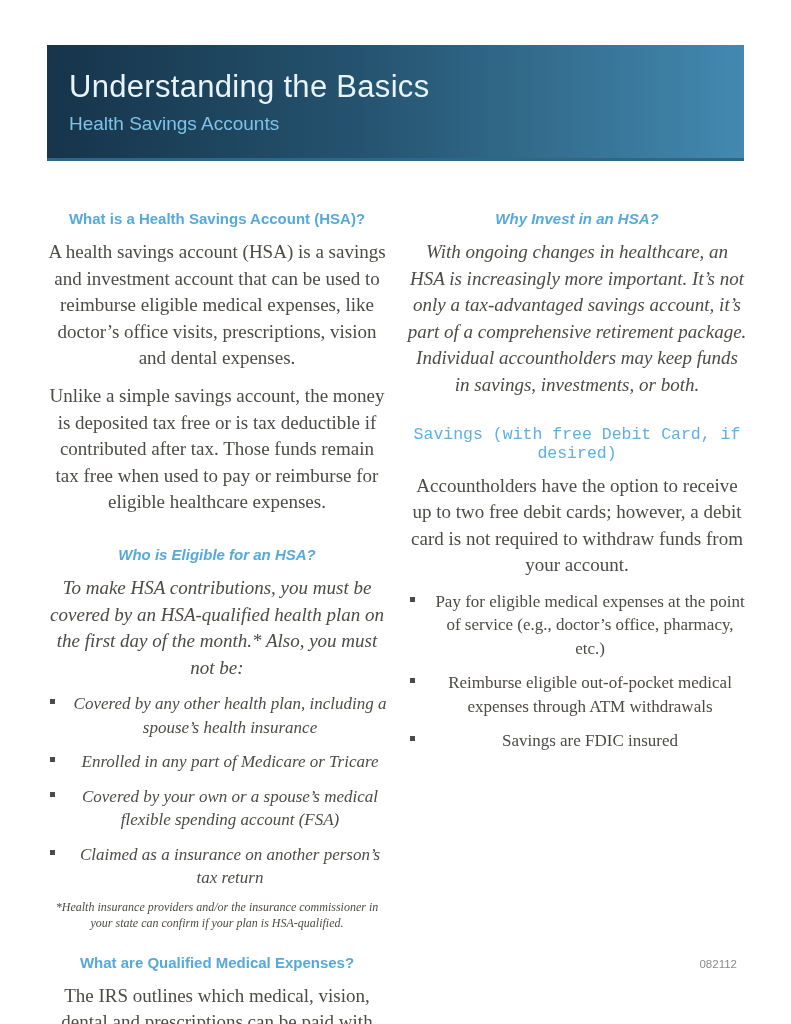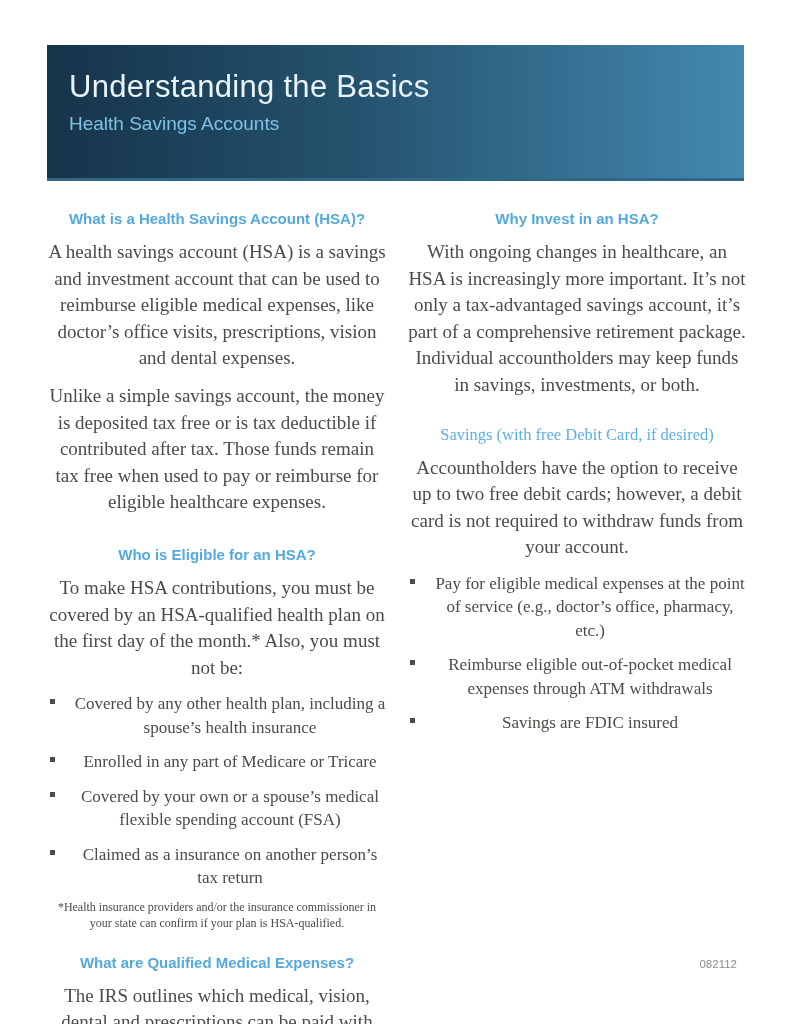--- a/index.html
+++ b/index.html
@@ -15,21 +15,21 @@
     color: #4d4b47;
     overflow: hidden;
   }
 
   
   .banner {
     position: absolute;
     left: 47px;
     top: 45px;
     width: 697px;
-    height: 136px;
+    height: 116px;
     background: linear-gradient(90deg, #16344a 0%, #25536f 45%, #4389b0 100%);
     border-bottom: 3px solid #2f6787;
     box-sizing: border-box;
   }
   .banner-title {
     font-family: "Liberation Sans", sans-serif;
     font-weight: 300;
     font-size: 31px;
     letter-spacing: 0.3px;
     color: #e9f4fa;
@@ -55,33 +55,33 @@
   .col { width: 340px; }
 
   h2.sec-heading {
     font-family: "Liberation Sans", sans-serif;
     font-weight: bold;
     font-size: 15px;
     color: #55a9db;
     margin: 0 0 12px 0;
   }
   h3.sub-heading {
-    font-family: Liberation Serif, serif;
+    font-family: Liberation Mono, monospace;
     font-weight: 400;
     font-size: 16.5px;
     color: #5cb0e2;
     margin: 26px 0 10px 0;
   }
   p.body-text {
     font-size: 19px;
     line-height: 1.4;
     margin: 0 0 11px 0;
   }
   .section { margin-bottom: 30px; text-align: center; }
-  .section.tight { margin-bottom: 22px; }
+  .section.tight { margin-bottom: 22px; font-style: italic; }
 
   ul.bullets {
     list-style: none;
     margin: 4px 0 10px 0;
     padding: 0;
   }
   ul.bullets li {
     position: relative;
     padding-left: 26px;
     font-size: 17px;

